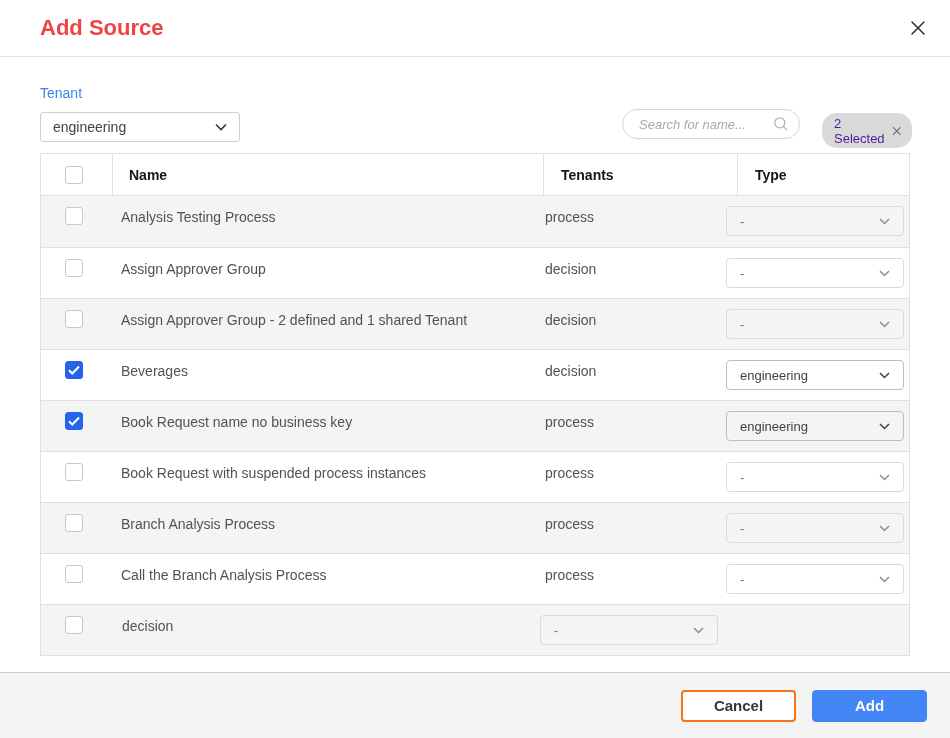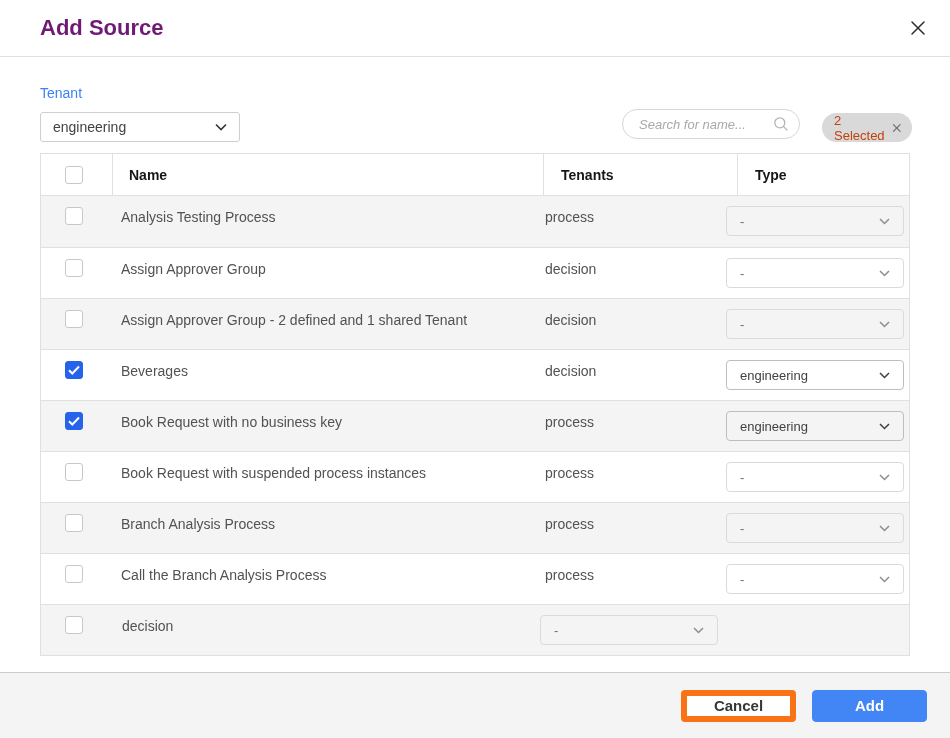--- a/index.html
+++ b/index.html
@@ -12,21 +12,21 @@
     overflow: hidden;
   }
 
   
   .modal-header {
     height: 57px;
     border-bottom: 1px solid #e0e0e0;
     display: flex; align-items: center;
     padding: 0 18px 0 40px;
   }
-  .modal-title { font-size: 22px; font-weight: 700; color: #701a75; margin: 0; }
+  .modal-title { font-size: 22px; font-weight: 700; color: #ef4444; margin: 0; }
   .close-btn { margin-left: auto; background: none; border: none; padding: 4px; cursor: pointer; line-height: 0; }
 
   
   .controls { position: relative; padding: 28px 40px 0; }
   .field-label { font-size: 14px; color: #3b82f6; display: block; }
   .tenant-select {
     margin-top: 11px; width: 200px; height: 30px;
     border: 1px solid #cfcfcf; border-radius: 3px;
     display: flex; align-items: center; justify-content: space-between;
     padding: 0 12px; font-size: 14px; color: #424242; background: #fff; cursor: pointer;
@@ -34,24 +34,24 @@
   .search-box { position: absolute; left: 622px; top: 52px; width: 178px; height: 30px; }
   .search-input {
     width: 100%; height: 100%;
     border: 1px solid #d6d6d6; border-radius: 15px;
     padding: 0 34px 0 16px; font-size: 13px; font-family: inherit;
     color: #424242; outline: none; background: #fff;
   }
   .search-input::placeholder { font-style: italic; color: #a8a8a8; }
   .search-icon { position: absolute; right: 11px; top: 7px; }
   .selected-badge {
-    position: absolute; left: 822px; top: 56px; width: 90px; height: 29px;
+    position: absolute; left: 822px; top: 56px; width: 90px; height: 35px;
     background: #d9d9d9; border-radius: 15px;
     display: flex; align-items: center; justify-content: space-between;
-    padding: 0 10px 0 12px; font-size: 13px; color: #c2410c; cursor: pointer;
+    padding: 0 10px 0 12px; font-size: 13px; color: #4c1d95; cursor: pointer;
   }
 
   
   .table { margin: 11px 40px 0; border: 1px solid #e0e0e0; }
   .thead, .trow { display: grid; grid-template-columns: 72px 423px 186px 1fr; }
   .thead {
     height: 42px; border-bottom: 1px solid #e0e0e0;
     font-size: 14px; font-weight: 700; color: #161616; gap: 8px;
   }
   .hcell { height: 100%; display: flex; align-items: center; }
@@ -85,21 +85,21 @@
   .row-select.enabled  { border: 1px solid #bdbdbd; color: #424242; }
 
   
   .footer {
     position: absolute; left: 0; right: 0; bottom: 0; height: 66px;
     background: var(--footer-bg, #f4f4f4); border-top: 1px solid #cccccc;
     display: flex; align-items: center; justify-content: flex-end;
     gap: 16px; padding-right: 23px;
   }
   .btn { height: 32px; border-radius: 4px; font-family: inherit; font-size: 15px; font-weight: 700; cursor: pointer; }
-  .btn-cancel { width: 115px; background: #fff; border: 6px solid #f97316; color: #363636; }
+  .btn-cancel { width: 115px; background: #fff; border: 2px solid #f97316; color: #363636; }
   .btn-add { width: 115px; background: var(--accent, #4285f4); border: 1px solid var(--accent, #4285f4); color: #fff; }
 </style>
 </head>
 <body>
 
 <div class="modal-header">
   <h1 class="modal-title">Add Source</h1>
   <button class="close-btn" aria-label="Close">
     <svg width="20" height="20" viewBox="0 0 20 20">
         <path d="M4 4l12 12M16 4L4 16" stroke="#2c2c2c" stroke-width="1.5" stroke-linecap="round"></path>
@@ -197,21 +197,21 @@
             </svg>
           </div>
         </div>
       </div>
       <div class="trow stripe">
         <div class="cb-cell"><span class="checkbox checked">
             <svg width="12" height="10" viewBox="0 0 12 10">
               <path d="M1 5.2l3.3 3.3L11 1.5" fill="none" stroke="#fff" stroke-width="2"></path>
             </svg>
           </span></div>
-        <div class="name-cell">Book Request with no business key</div>
+        <div class="name-cell">Book Request name no business key</div>
         <div class="type-cell">process</div>
         <div class="tenant-cell">
           <div class="row-select enabled">
             <span>engineering</span>
             <svg width="11" height="7" viewBox="0 0 11 7">
               <path d="M1 1l4.5 4.5L10 1" fill="none" stroke="#404040" stroke-width="1.5"></path>
             </svg>
           </div>
         </div>
       </div>

